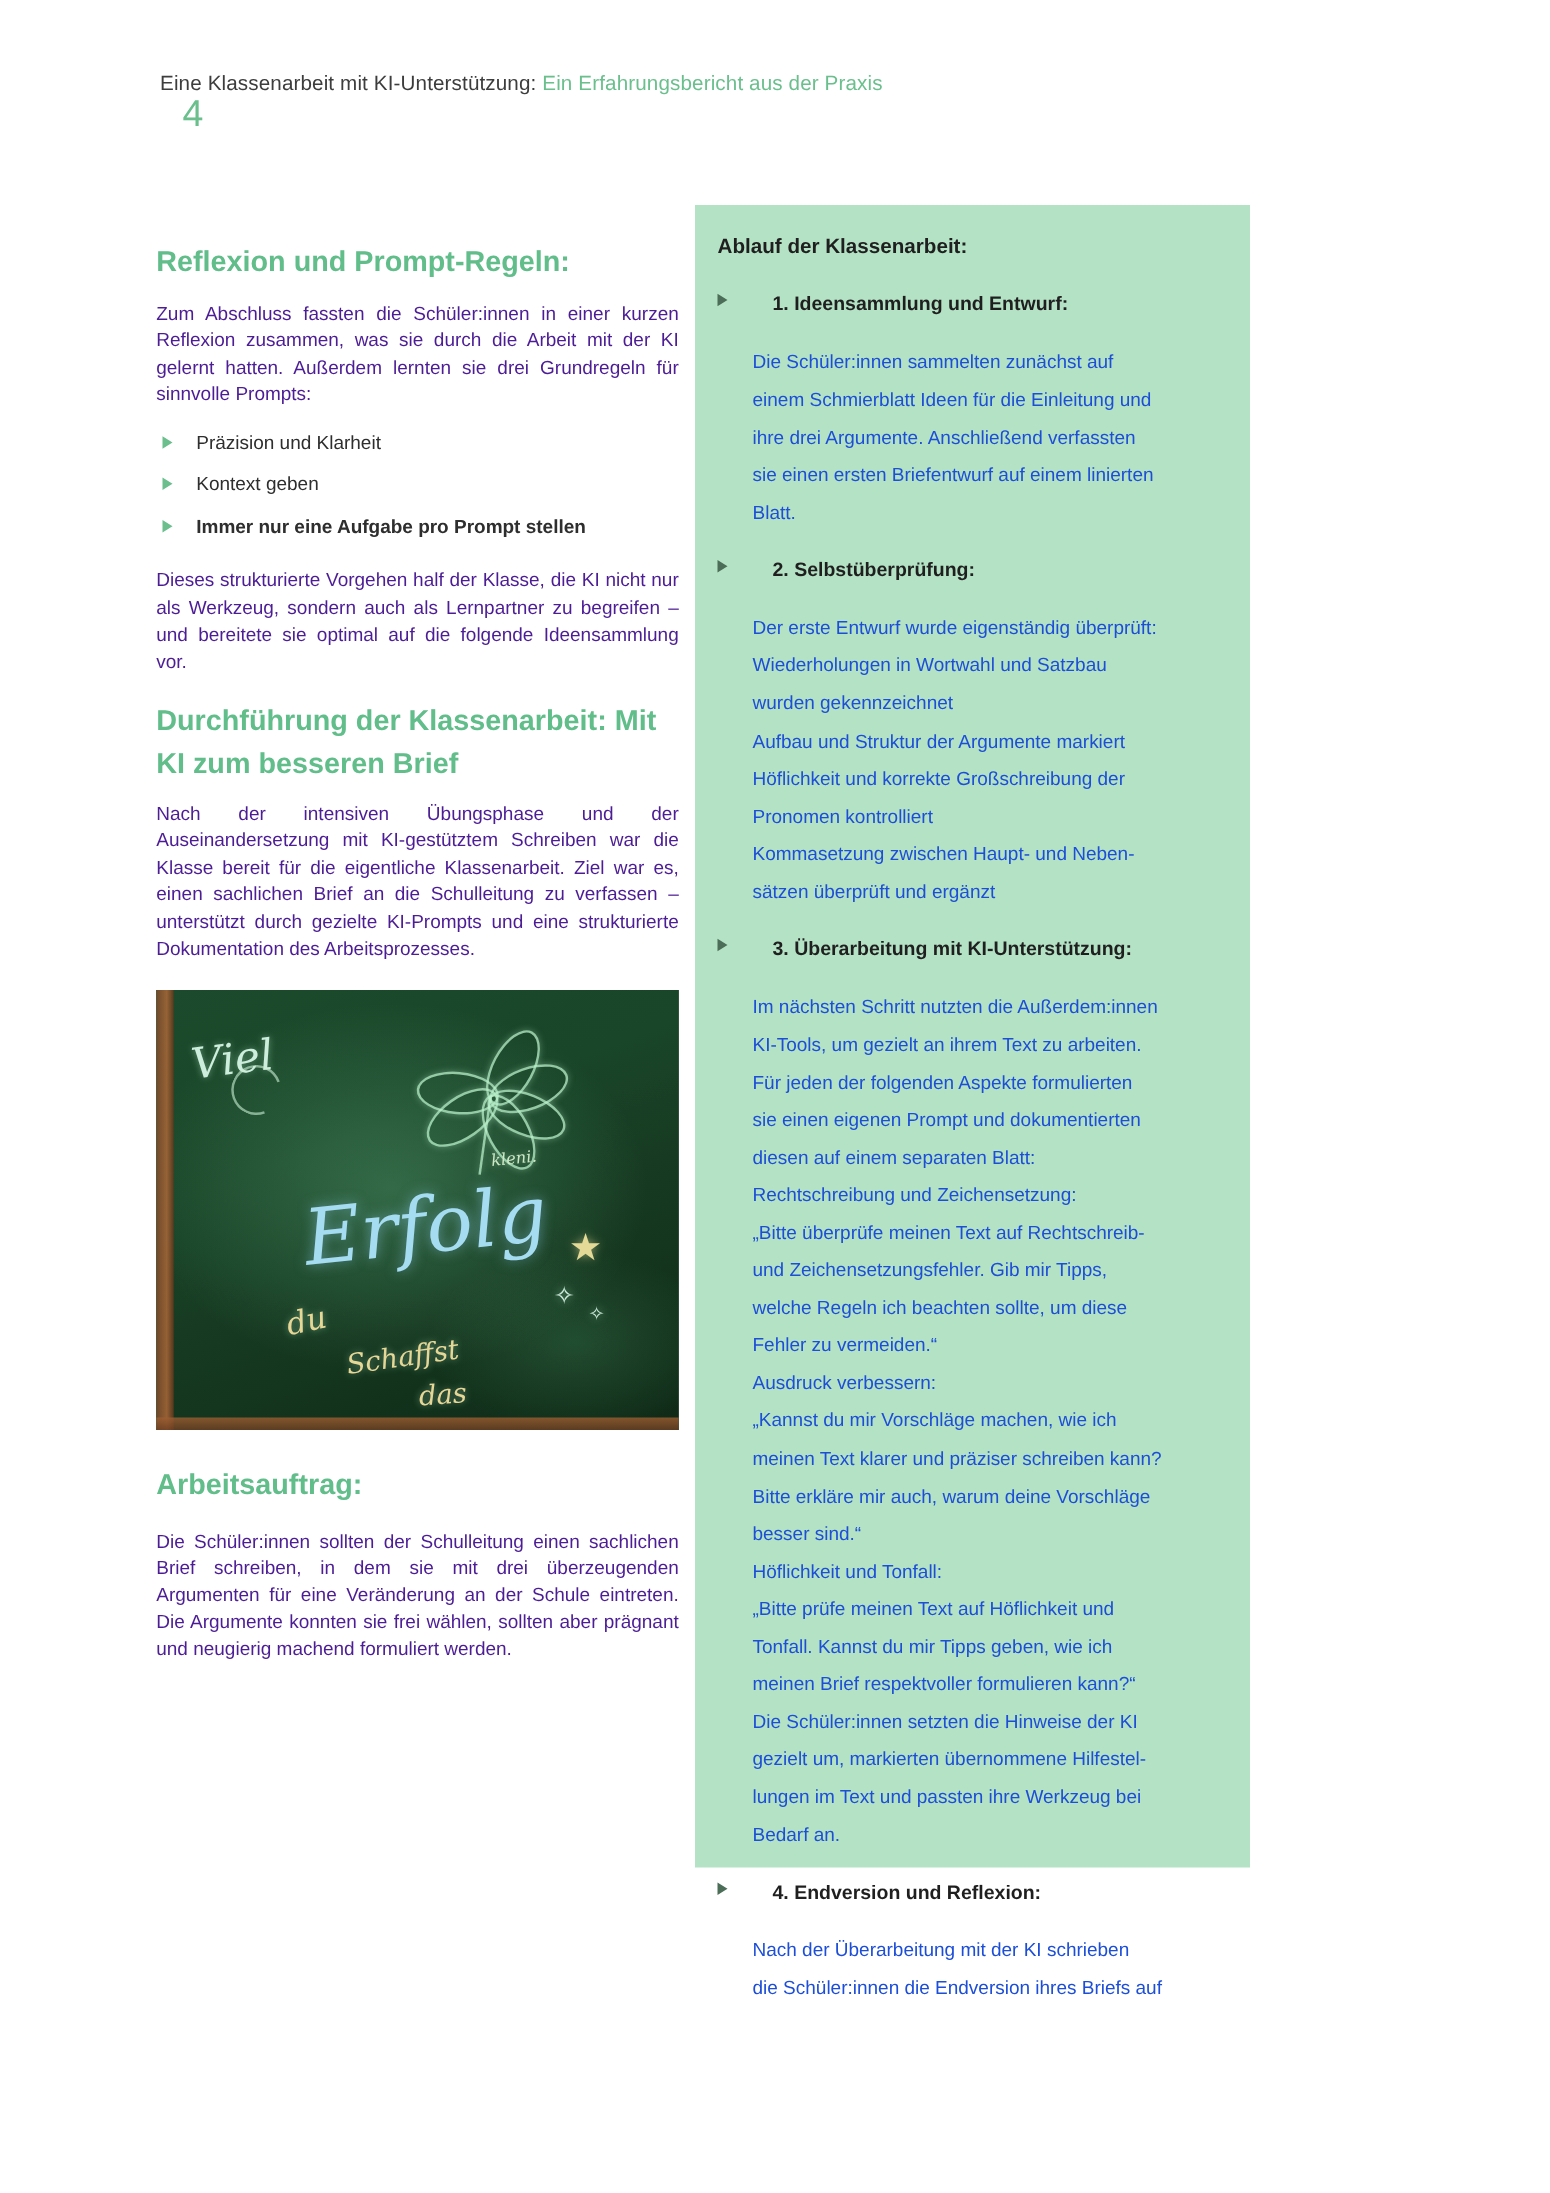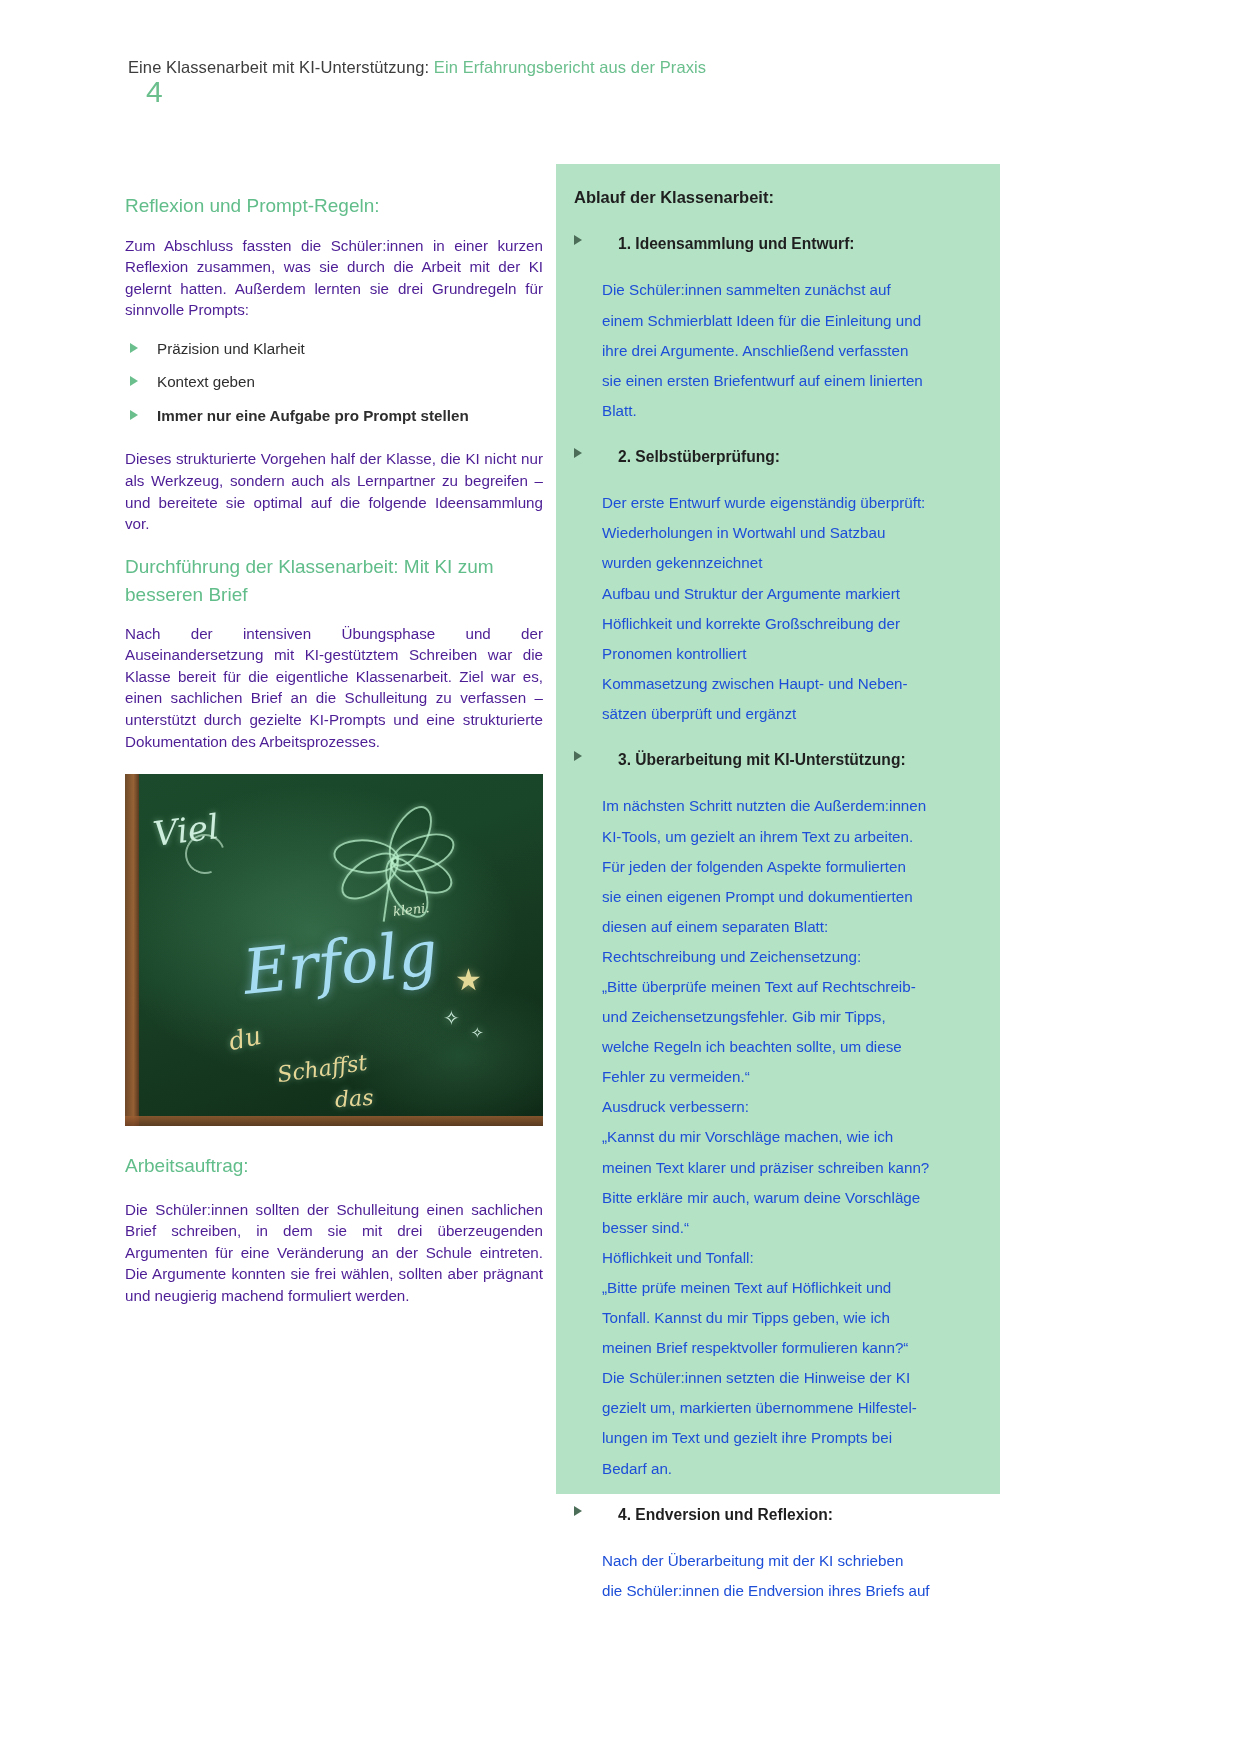--- a/index.html
+++ b/index.html
@@ -54,25 +54,25 @@
   }
 
   .col-left {
     position: absolute;
     left: 125px;
     top: 192px;
     width: 418px;
   }
 
   .h2 {
-    font-size: 19px;
+    font-size: 23px;
     color: #61bd8a;
     line-height: 1.5;
     margin: 0 0 14px 0;
-    font-weight: 400;
+    font-weight: 700;
   }
   .h2.tight {
     margin-bottom: 13px;
   }
 
   p.body {
     font-size: 15.2px;
     line-height: 1.42;
     margin: 0 0 18px 0;
     text-align: justify;
@@ -403,21 +403,21 @@
           <p>„Kannst du mir Vorschläge machen, wie ich</p>
           <p>meinen Text klarer und präziser schreiben kann?</p>
           <p>Bitte erkläre mir auch, warum deine Vorschläge</p>
           <p>besser sind.“</p>
           <p>Höflichkeit und Tonfall:</p>
           <p>„Bitte prüfe meinen Text auf Höflichkeit und</p>
           <p>Tonfall. Kannst du mir Tipps geben, wie ich</p>
           <p>meinen Brief respektvoller formulieren kann?“</p>
           <p>Die Schüler:innen setzten die Hinweise der KI</p>
           <p>gezielt um, markierten übernommene Hilfestel-</p>
-          <p>lungen im Text und gezielt ihre Prompts bei</p>
+          <p>lungen im Text und passten ihre Werkzeug bei</p>
           <p>Bedarf an.</p>
         </div>
       </div>
 
       <div class="step">
         <span class="tri-dark"></span>
         <p class="step-title">4. Endversion und Reflexion:</p>
         <div class="step-lines">
           <p>Nach der Überarbeitung mit der KI schrieben</p>
           <p>die Schüler:innen die Endversion ihres Briefs auf</p>

